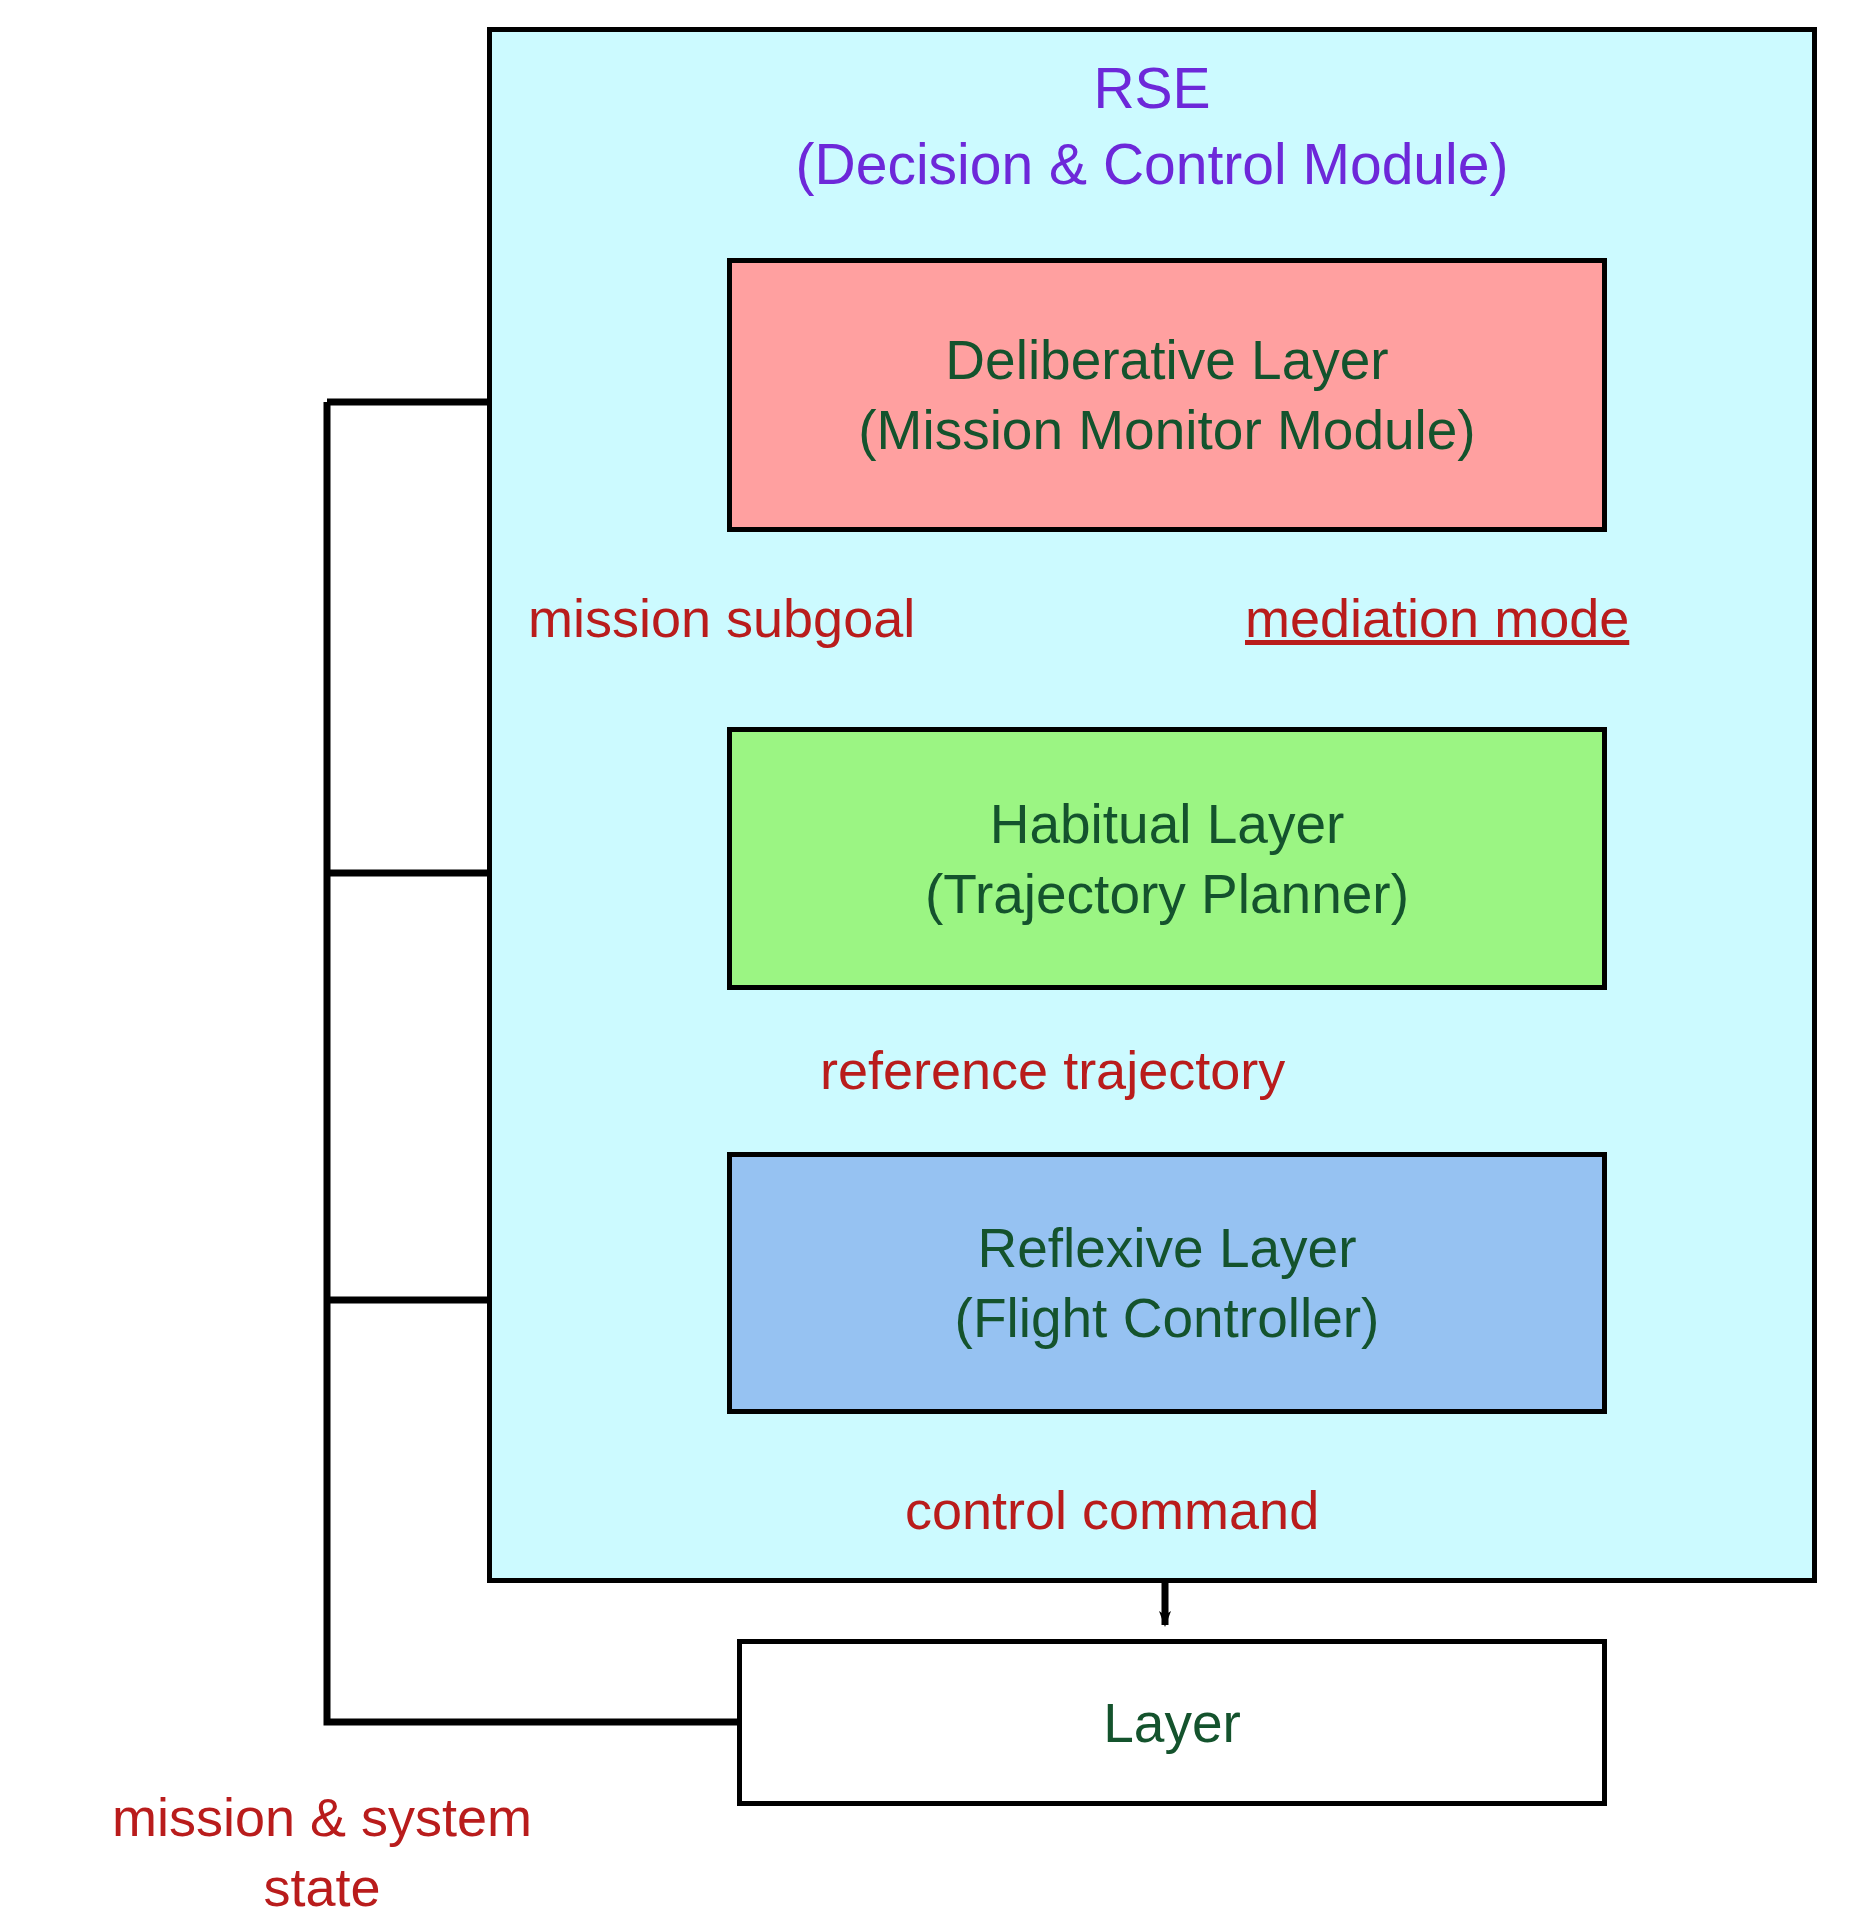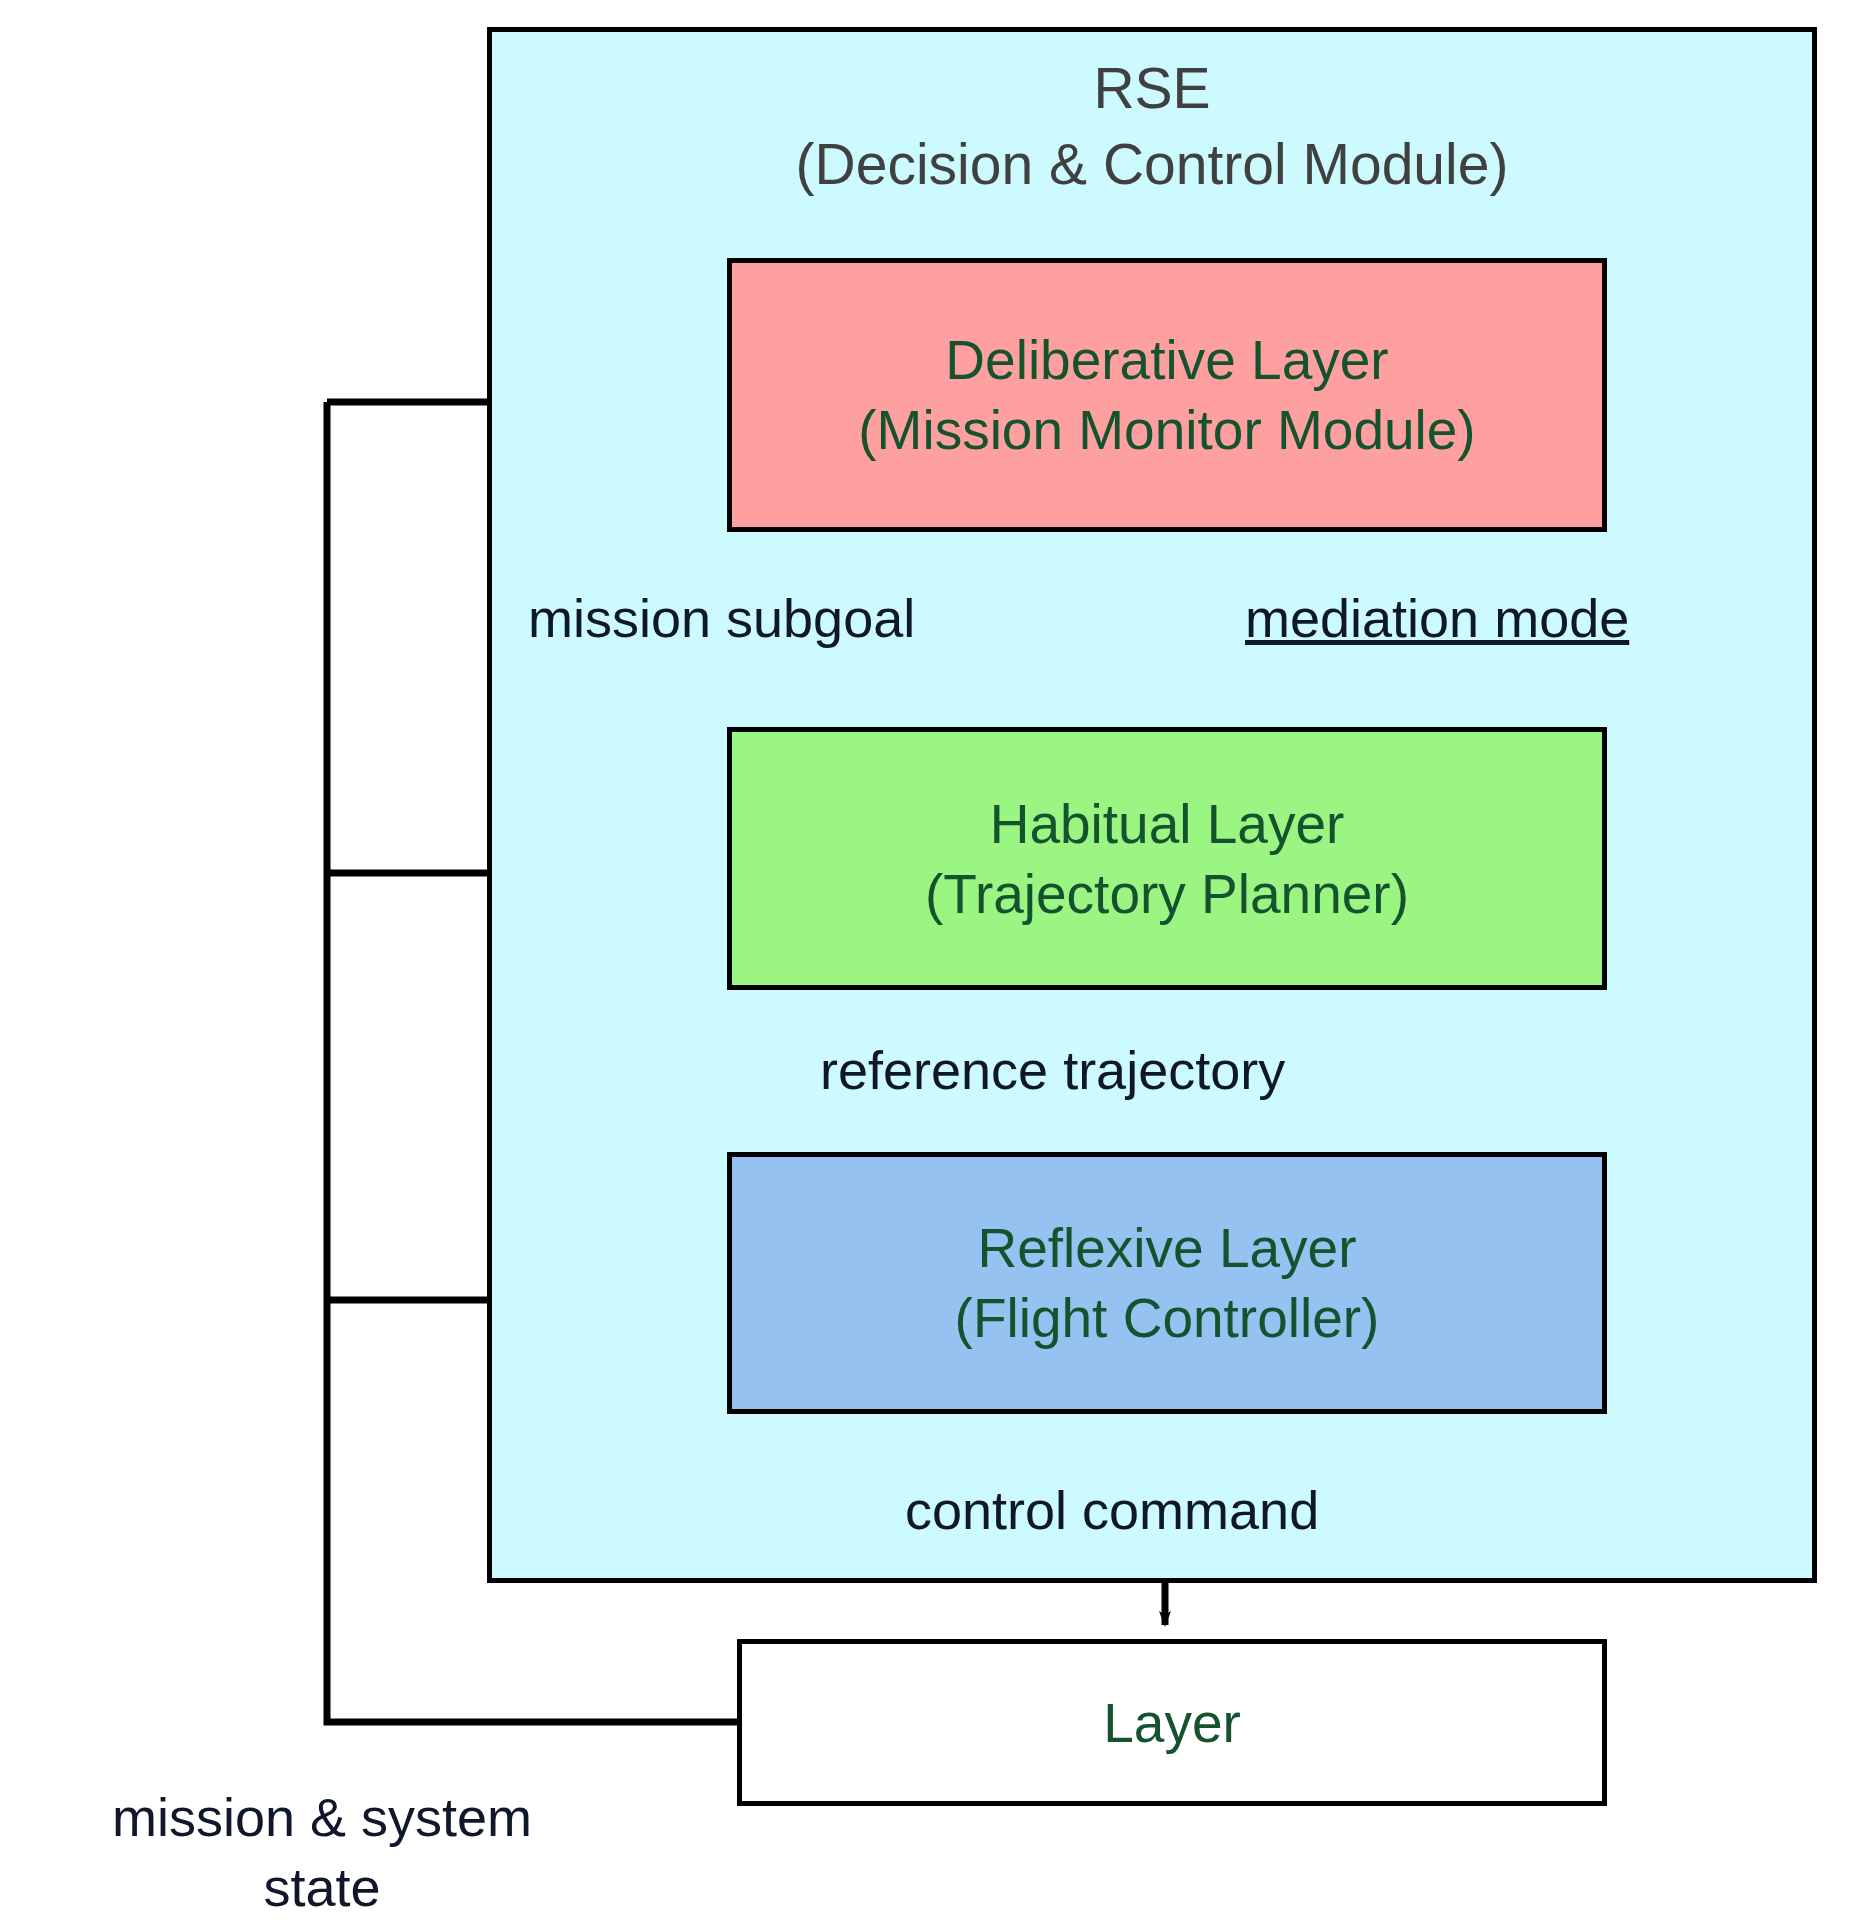--- a/index.html
+++ b/index.html
@@ -7,32 +7,32 @@
   #stage{position:relative;width:1859px;height:1921px;overflow:hidden;background:#fff;}
   svg#wires{position:absolute;left:0;top:0;width:1859px;height:1921px;pointer-events:none;}
 
   .box{position:absolute;box-sizing:border-box;border:5px solid #000;
        display:flex;flex-direction:column;align-items:center;justify-content:center;
        text-align:center;color:#14532d;}
 
   #rse-container{left:487px;top:27px;width:1330px;height:1556px;background:#ccfaff;
                  justify-content:flex-start;align-items:stretch;}
   #rse-title{position:absolute;left:487px;top:50px;width:1330px;text-align:center;
-             font-size:57px;line-height:76px;color:#404040;}
+             font-size:57px;line-height:76px;color:#6d28d9;}
   #rse-title .l1{display:block;}
   #rse-title .l2{display:block;}
 
   #deliberative-box{left:727px;top:258px;width:880px;height:274px;background:#ffa0a0;}
   #habitual-box{left:727px;top:727px;width:880px;height:263px;background:#9bf583;}
   #reflexive-box{left:727px;top:1152px;width:880px;height:262px;background:#96c2f2;}
   #plant-box{left:737px;top:1639px;width:870px;height:167px;background:#ffffff;}
 
   .box .line{display:block;font-size:55px;line-height:70px;white-space:nowrap;}
 
-  .edge-label{position:absolute;font-size:54px;line-height:60px;color:#0f172a;white-space:nowrap;}
+  .edge-label{position:absolute;font-size:54px;line-height:60px;color:#b91c1c;white-space:nowrap;}
   #lbl-mission-subgoal{left:528px;top:588px;}
   #lbl-mediation-mode{left:1245px;top:588px;text-decoration:underline;}
   #lbl-reference-trajectory{left:820px;top:1040px;}
   #lbl-control-command{left:905px;top:1480px;}
   #lbl-mission-system-state{left:22px;top:1750px;width:600px;text-align:center;
                             font-size:54px;line-height:70px;margin-top:32px;}
   #lbl-mission-system-state .l1{display:block;}
   #lbl-mission-system-state .l2{display:block;text-align:center;}
 </style>
 </head>

